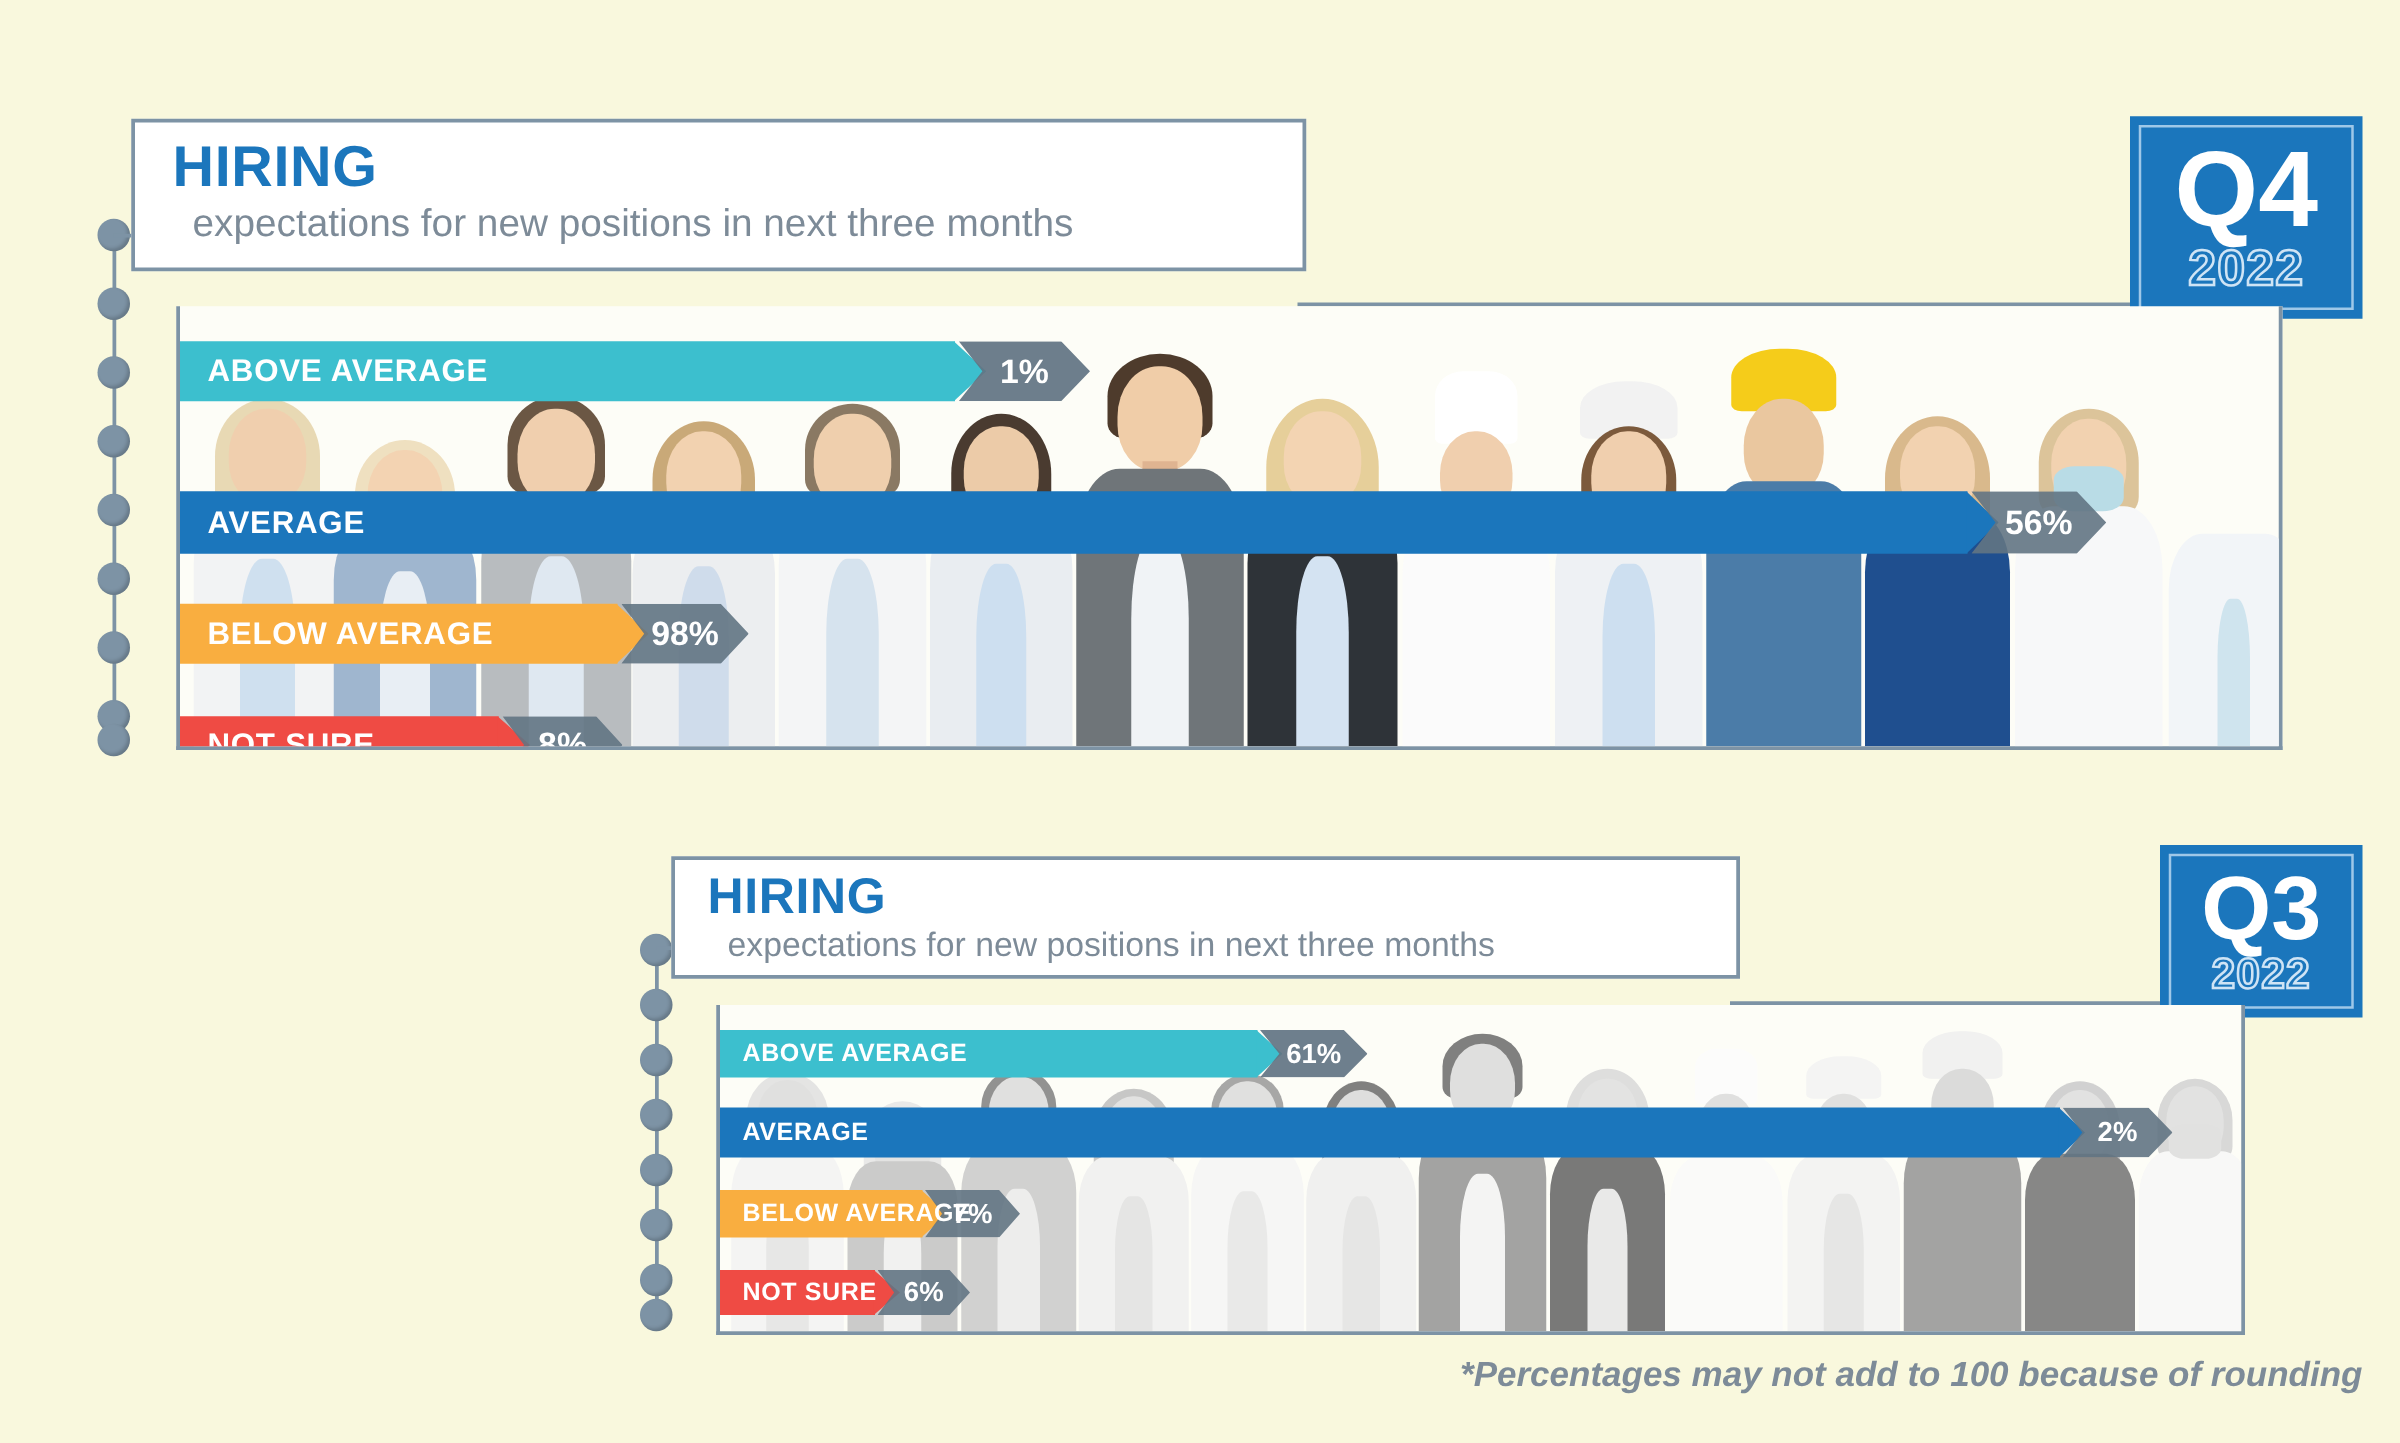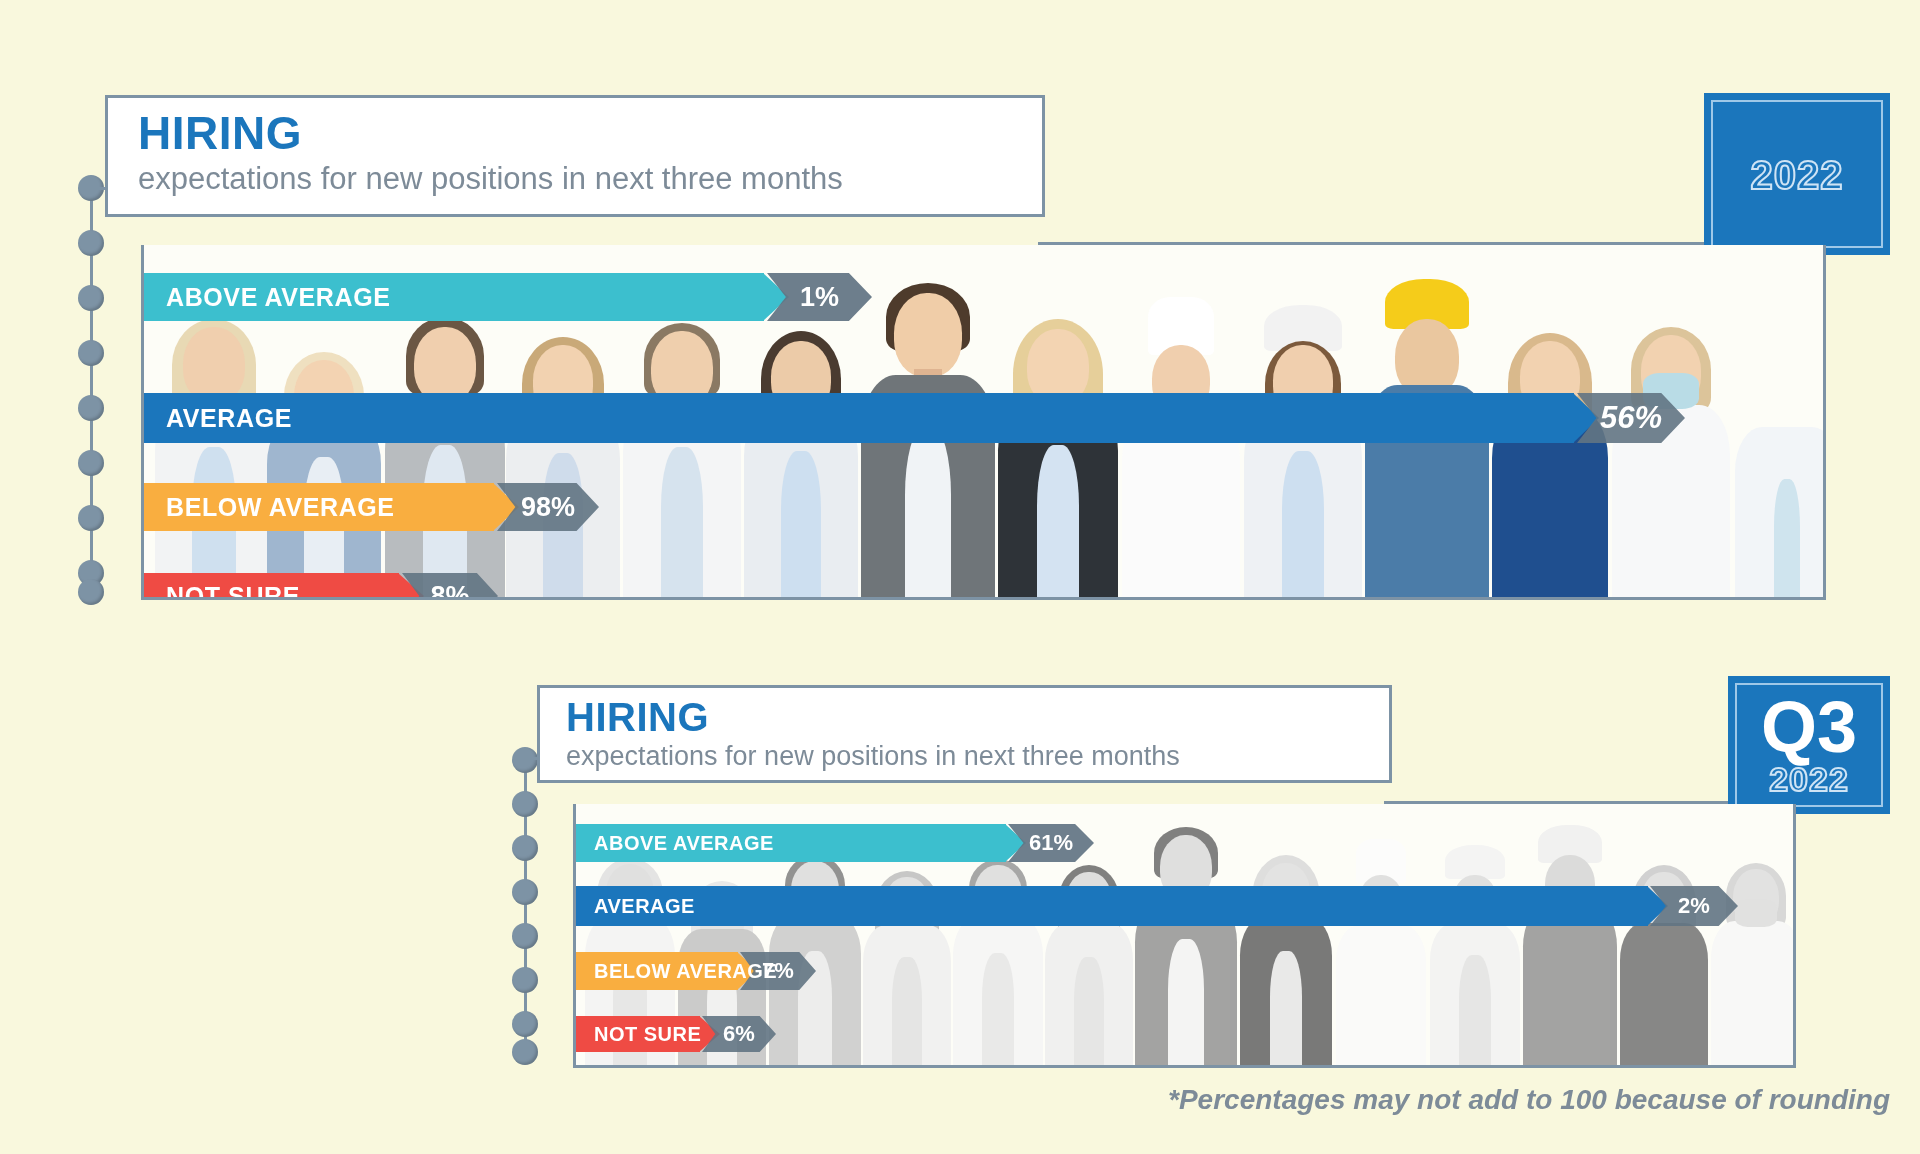--- a/index.html
+++ b/index.html
@@ -16,21 +16,21 @@
 
   
   .rail{position:absolute;width:26px;top:0;bottom:0;left:0;}
   .rail .rail-line{position:absolute;left:12px;top:8px;bottom:8px;width:3px;background:#7d93a5;}
   .rail .dot{position:absolute;left:0;width:26px;height:26px;border-radius:50%;
              background:#7d93a5;box-shadow:inset -2px -2px 3px rgba(0,0,0,.18);}
 
   
   .hdr-box{position:absolute;background:#ffffff;border:3px solid #7d93a5;box-sizing:border-box;}
   .hdr-title{color:#1b76bc;font-weight:bold;letter-spacing:.5px;line-height:1;}
-  .hdr-sub{color:#7d8b98;line-height:1.1;}
+  .hdr-sub{color:#7d8b98;line-height:1.1;margin-left:16px;}
   .hdr-stub{position:absolute;background:#7d93a5;}
 
   
   .badge{position:absolute;background:#1b76bc;box-sizing:border-box;
          display:flex;flex-direction:column;align-items:center;justify-content:center;}
   .badge .inner{position:absolute;left:7px;right:7px;top:7px;bottom:7px;border:2px solid #9fc8e8;}
   .badge .q{color:#ffffff;font-weight:bold;line-height:.92;position:relative;z-index:2;}
   .badge .yr{color:transparent;font-weight:bold;line-height:1;position:relative;z-index:2;
              -webkit-text-stroke:2px #cfe4f5;letter-spacing:1px;}
 
@@ -83,20 +83,21 @@
 
   <div class="hdr-stub" style="left:960px;top:147px;width:752px;height:3px;"></div>
 
   <div class="hdr-box" style="left:27px;top:0;width:940px;height:122px;padding:12px 0 0 30px;">
     <div class="hdr-title" style="font-size:46px;">HIRING</div>
     <div class="hdr-sub" style="font-size:31px;margin-top:6px;">expectations for new positions in next three months</div>
   </div>
 
   <div class="badge" style="left:1626px;top:-2px;width:186px;height:162px;">
     <div class="inner"></div>
+    <div class="q" style="font-size:86px;">Q4</div>
     <div class="yr" style="font-size:40px;margin-top:2px;">2022</div>
   </div>
 
   <div class="plate right-edge" style="left:27px;top:150px;width:1685px;height:355px;">
 
     <div class="photostrip">
 
       <div class="person" style="left:10px;width:120px;height:300px;">
         <div class="hair" style="top:22px;width:84px;height:92px;background:#e8d9b4;"></div>
         <div class="head" style="top:30px;width:62px;height:76px;background:#f0cfae;"></div>
@@ -199,22 +200,22 @@
       </div>
       <div class="pct" style="width:105px;margin-left:3px;background:rgba(98,116,131,.93);font-size:27px;
                   clip-path:polygon(0 0,78% 0,100% 50%,78% 100%,0 100%,18% 50%);">1%</div>
     </div>
 
     <div class="barrow" style="left:0;top:148px;height:50px;">
       <div class="bar" style="width:1430px;background:#1b76bc;padding-left:22px;font-size:25px;letter-spacing:.6px;">
         <span class="lbl">AVERAGE</span>
         <span class="tip" style="background:#1b76bc;clip-path:polygon(0 0,0 100%,100% 50%);right:-25px;"></span>
       </div>
-      <div class="pct" style="width:108px;margin-left:3px;background:rgba(98,116,131,.9);font-size:31px;
-                  clip-path:polygon(0 0,78% 0,100% 50%,78% 100%,0 100%,18% 50%);font-style:italic;">56%</div>
+      <div class="pct" style="width:108px;margin-left:3px;background:rgba(98,116,131,.9);font-size:27px;
+                  clip-path:polygon(0 0,78% 0,100% 50%,78% 100%,0 100%,18% 50%);">56%</div>
     </div>
 
     <div class="barrow" style="left:0;top:238px;height:48px;">
       <div class="bar" style="width:350px;background:#f9ae40;padding-left:22px;font-size:25px;letter-spacing:.6px;">
         <span class="lbl">BELOW AVERAGE</span>
         <span class="tip" style="background:#f9ae40;clip-path:polygon(0 0,0 100%,100% 50%);right:-25px;"></span>
       </div>
       <div class="pct" style="width:102px;margin-left:3px;background:rgba(98,116,131,.9);font-size:27px;
                   clip-path:polygon(0 0,78% 0,100% 50%,78% 100%,0 100%,18% 50%);">98%</div>
     </div>

